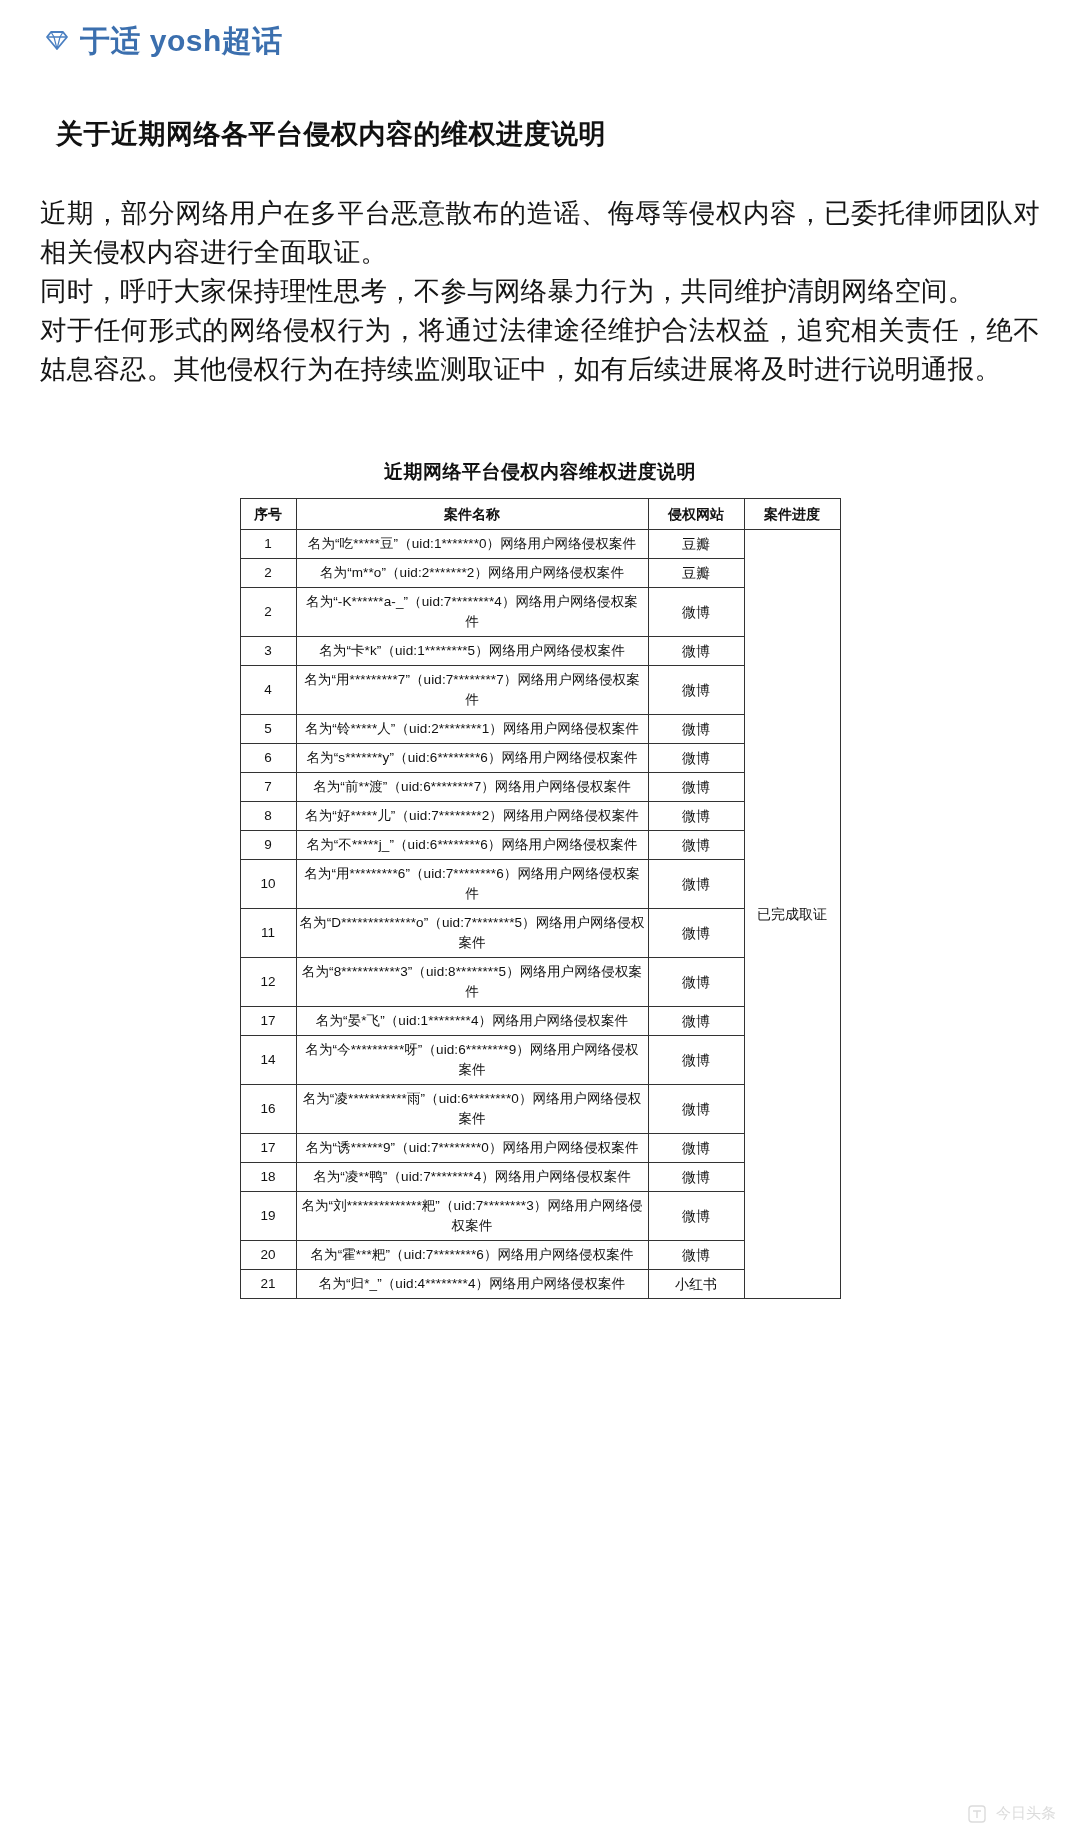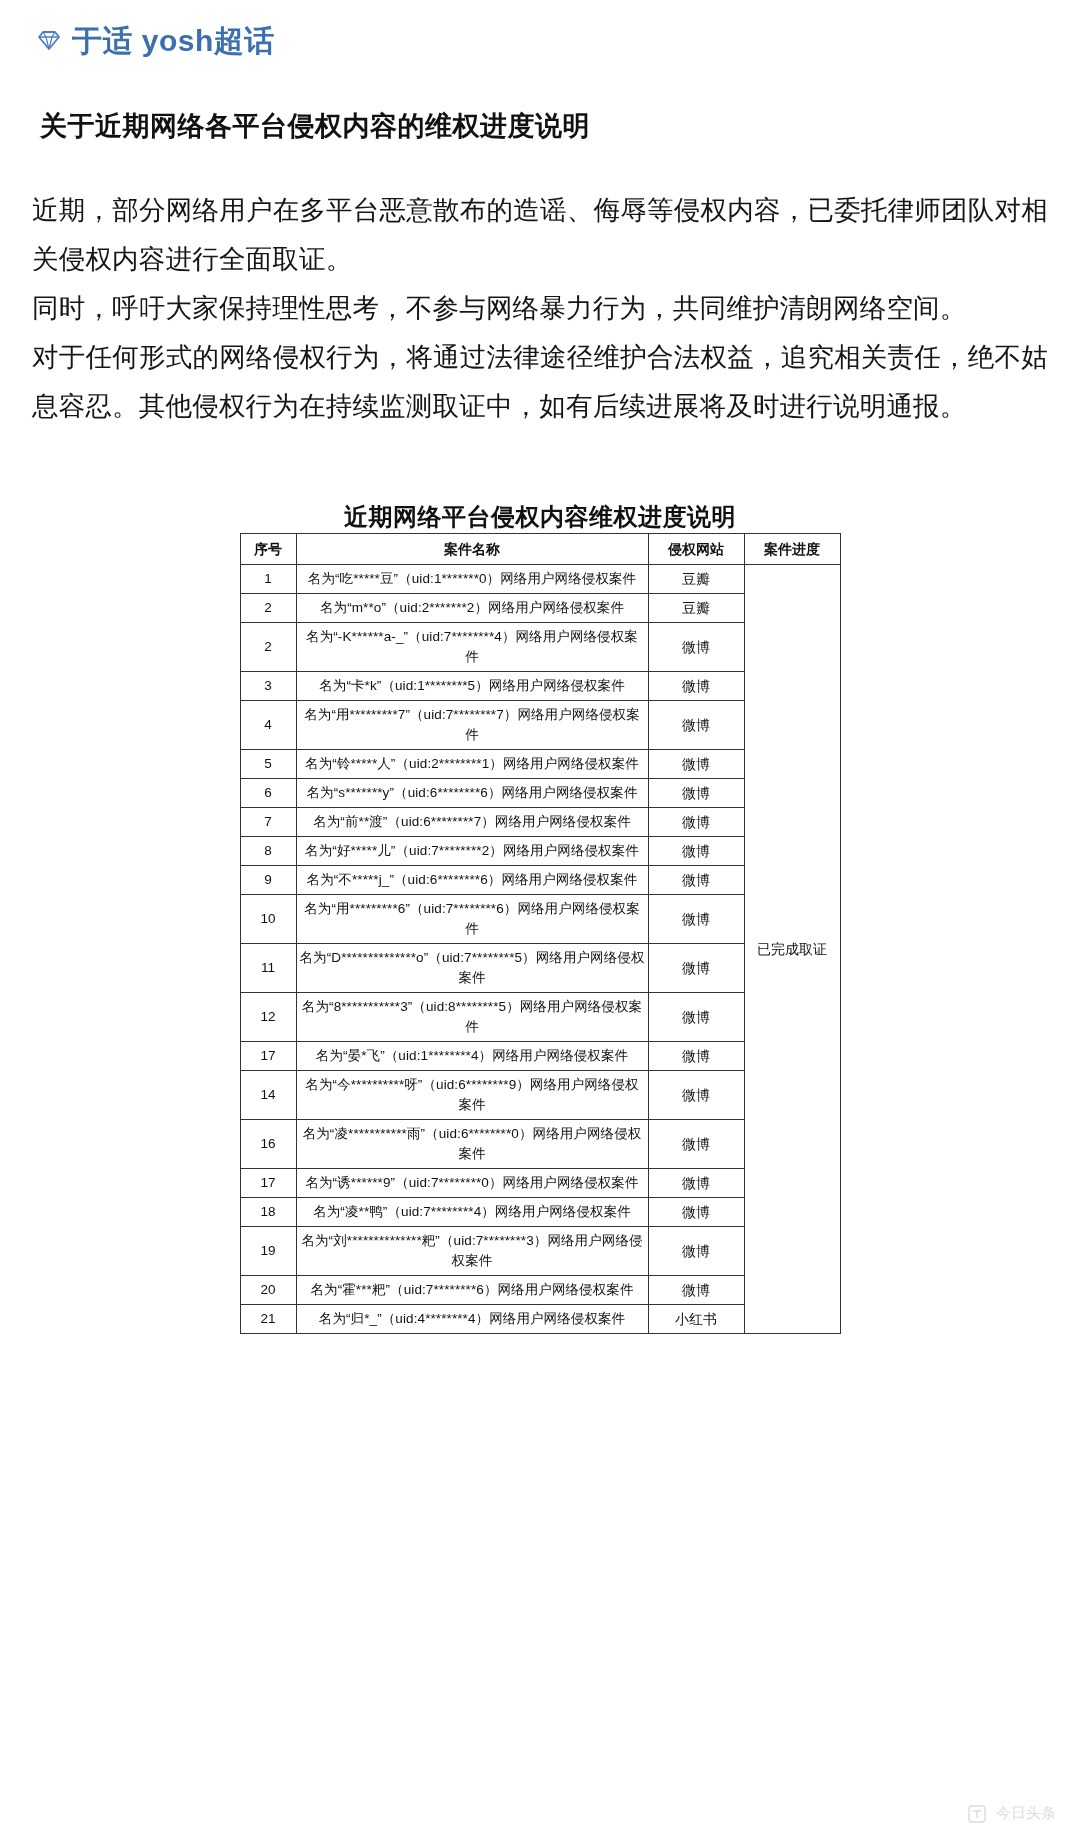--- a/index.html
+++ b/index.html
@@ -14,21 +14,21 @@
     color: #111111;
     position: relative;
     overflow: hidden;
   }
   .page {
     width: 1080px;
     height: 1837px;
     position: relative;
     background: #ffffff;
     box-sizing: border-box;
-    padding: 0 32px;
+    padding: 0 40px;
   }
   
   .supertopic {
     display: flex;
     align-items: center;
     gap: 8px;
     padding-top: 26px;
     padding-left: 2px;
   }
   .supertopic .badge-icon {
@@ -47,45 +47,45 @@
     line-height: 1;
   }
   
   .article {
     padding-top: 44px;
   }
   .article h1 {
     font-size: 27px;
     font-weight: 700;
     color: #111;
-    margin: 8px;
+    margin: 16px;
     letter-spacing: 0.5px;
   }
   .article .body {
     margin-top: 42px;
     font-size: 26.5px;
-    line-height: 49px;
+    line-height: 39px;
     color: #151515;
     letter-spacing: 0.2px;
   }
   .article .body p {
     margin: 0;
     text-align: justify;
     text-justify: inter-ideograph;
   }
   
   .table-block {
     margin-top: 70px;
   }
   .table-title {
     text-align: center;
-    font-size: 24px;
+    font-size: 19px;
     font-weight: 700;
     color: #111;
-    margin-bottom: 0;
+    margin-bottom: 13px;
     letter-spacing: 0.5px;
   }
   table.case-table {
     border-collapse: collapse;
     margin: 0 auto;
     width: 600px;
     table-layout: fixed;
     font-size: 14px;
   }
   table.case-table th,

